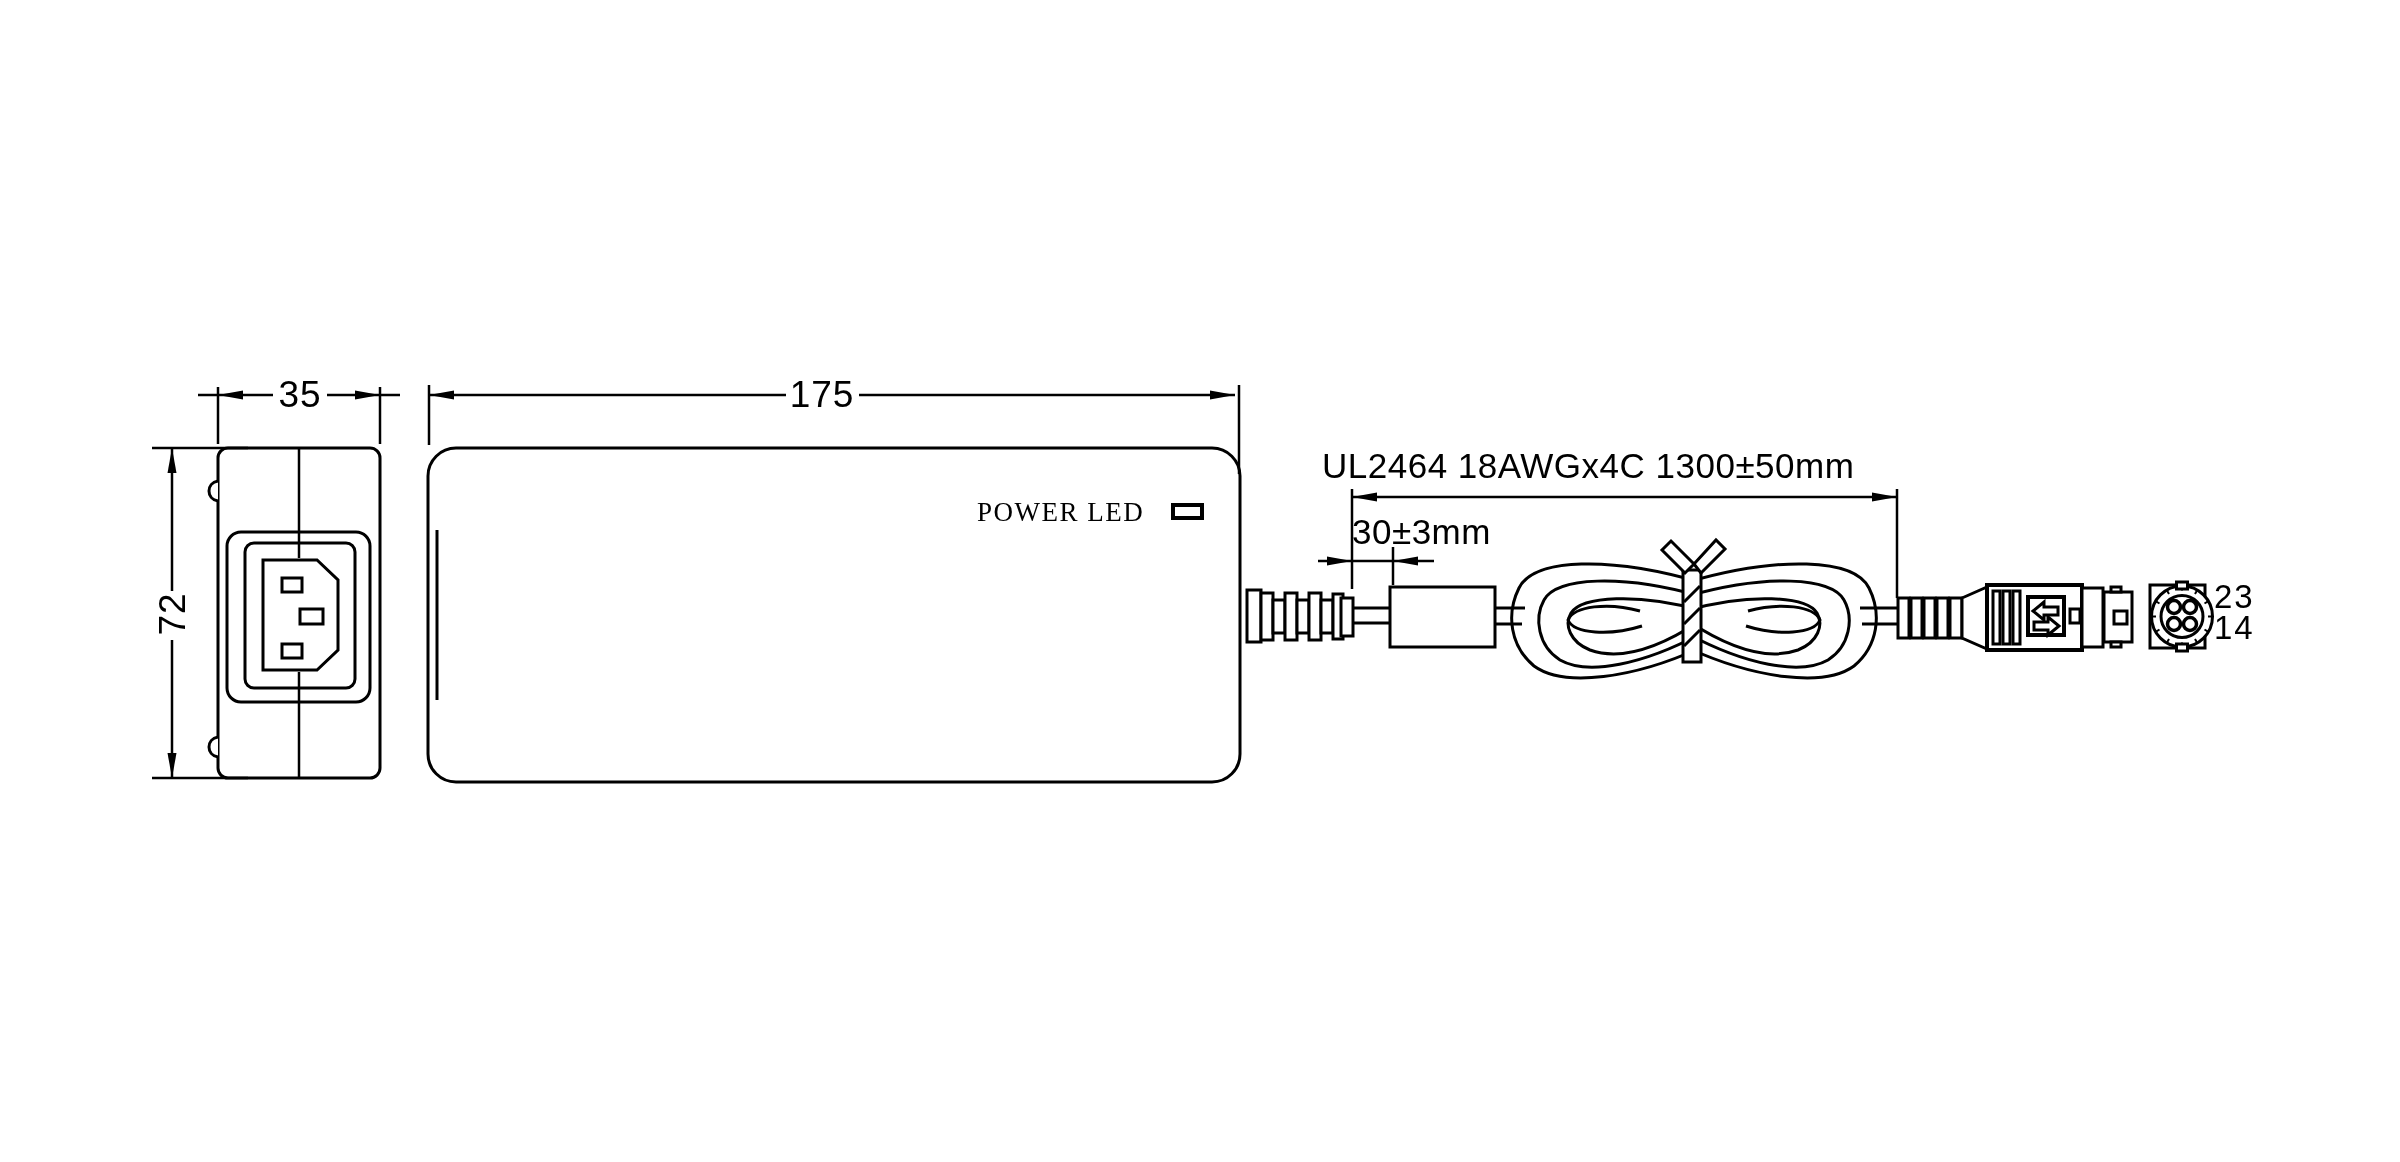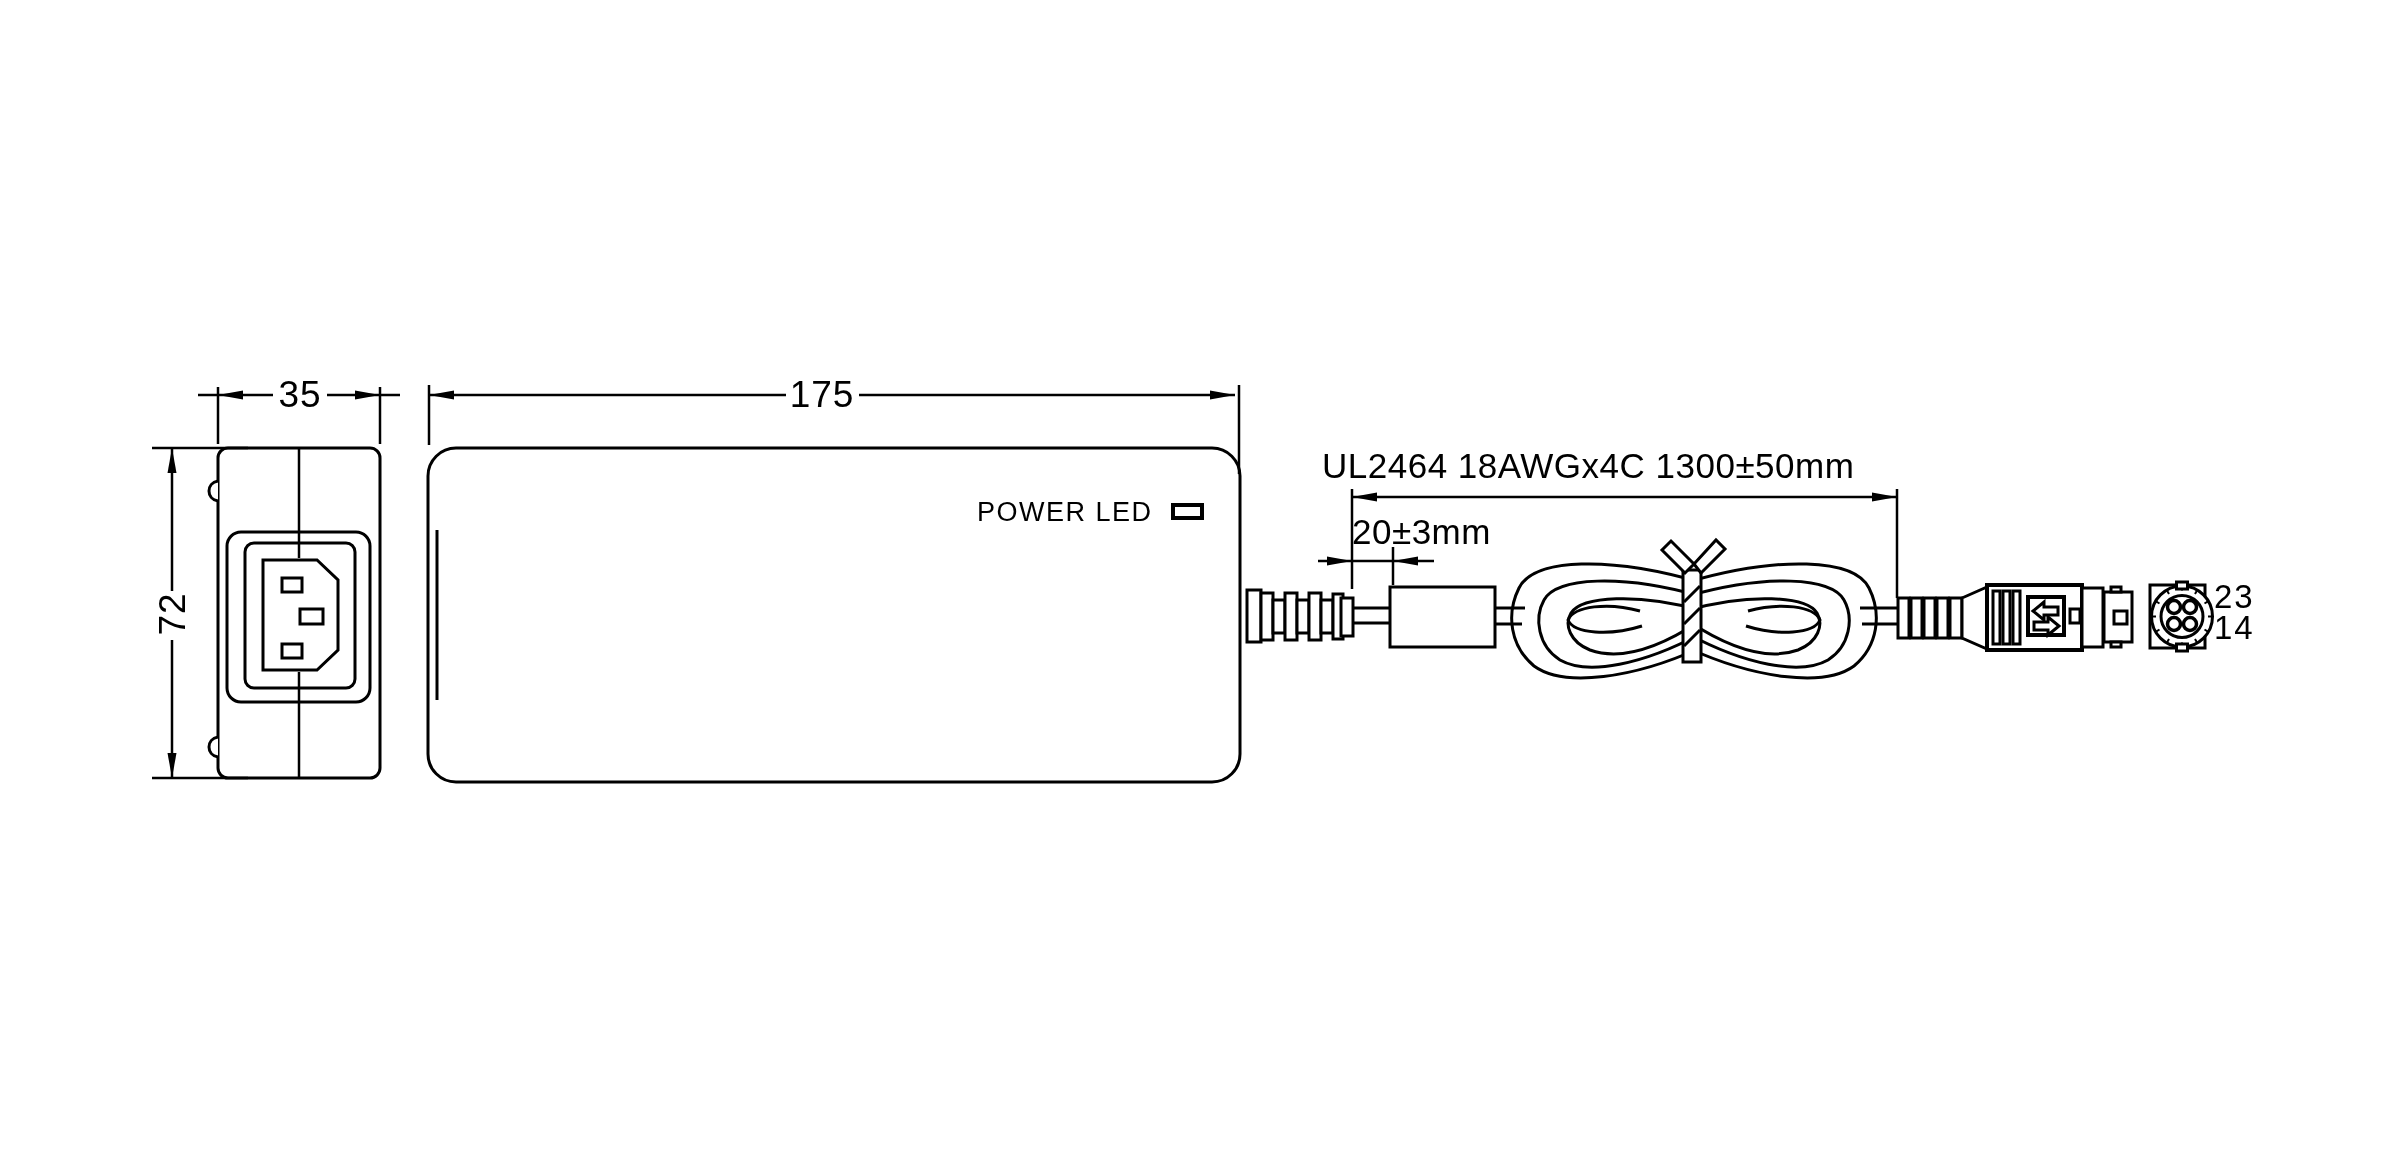--- a/index.html
+++ b/index.html
@@ -5,21 +5,21 @@
   html,body{margin:0;padding:0;background:#fff;}
   .stage{
     position:relative;width:2400px;height:1101px;background:#ffffff;
     font-family:"Liberation Sans", sans-serif;color:#000;overflow:hidden;
   }
   .stage svg{position:absolute;left:0;top:0;}
   .lbl{position:absolute;color:#000;white-space:nowrap;}
   .dimtxt{font-size:37px;line-height:38px;text-align:center;letter-spacing:1px;}
   .dimtxt-sm{font-size:35px;line-height:36px;letter-spacing:0.5px;}
   .rot90{transform:rotate(-90deg);transform-origin:50% 50%;}
-  .ledtxt{font-size:27px;line-height:28px;letter-spacing:1.5px;}
+  .ledtxt{font-size:27px;line-height:28px;letter-spacing:1.5px;font-family:Liberation Serif, serif;}
   .pins{font-size:33px;line-height:31px;letter-spacing:2px;}
   .pins .row{display:block;}
 </style>
 </head>
 <body>
 
 <div class="stage">
 
   <svg width="2400" height="1162" viewBox="0 0 2400 1162">
     <g stroke="#000" fill="none" stroke-linecap="butt">
@@ -179,21 +179,21 @@
   <div class="lbl dimtxt" style="left:250px;top:376px;width:100px;">35</div>
 
   <div class="lbl dimtxt rot90" style="left:123px;top:595px;width:100px;">72</div>
 
   <div class="lbl dimtxt" style="left:772px;top:376px;width:100px;text-align:center;">175</div>
 
   <div class="lbl ledtxt" style="left:977px;top:498px;">POWER LED</div>
 
   <div class="lbl dimtxt-sm" style="left:1322px;top:448px;">UL2464 18AWGx4C 1300±50mm</div>
 
-  <div class="lbl dimtxt-sm" style="left:1352px;top:514px;">20±3mm</div>
+  <div class="lbl dimtxt-sm" style="left:1352px;top:514px;">30±3mm</div>
 
   <div class="lbl pins" style="left:2214px;top:581px;">
     <span class="row">
       <span>2</span><span>3</span>
     </span>
     <span class="row">
       <span>1</span><span>4</span>
     </span>
   </div>
 

